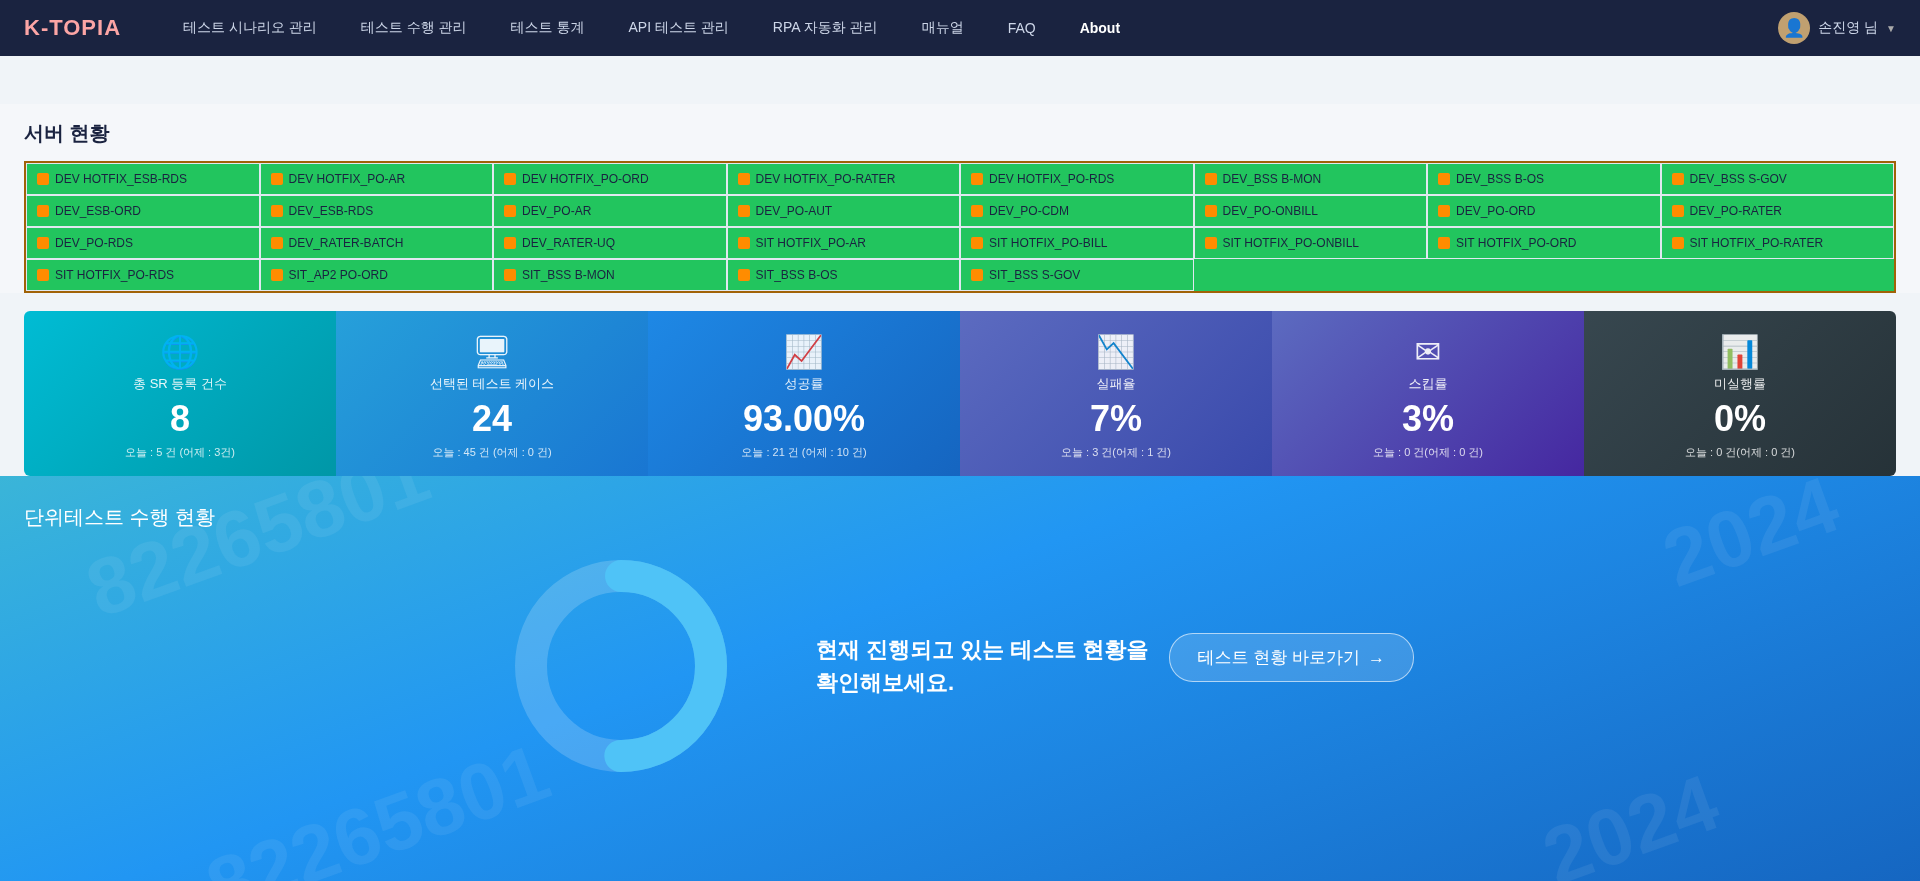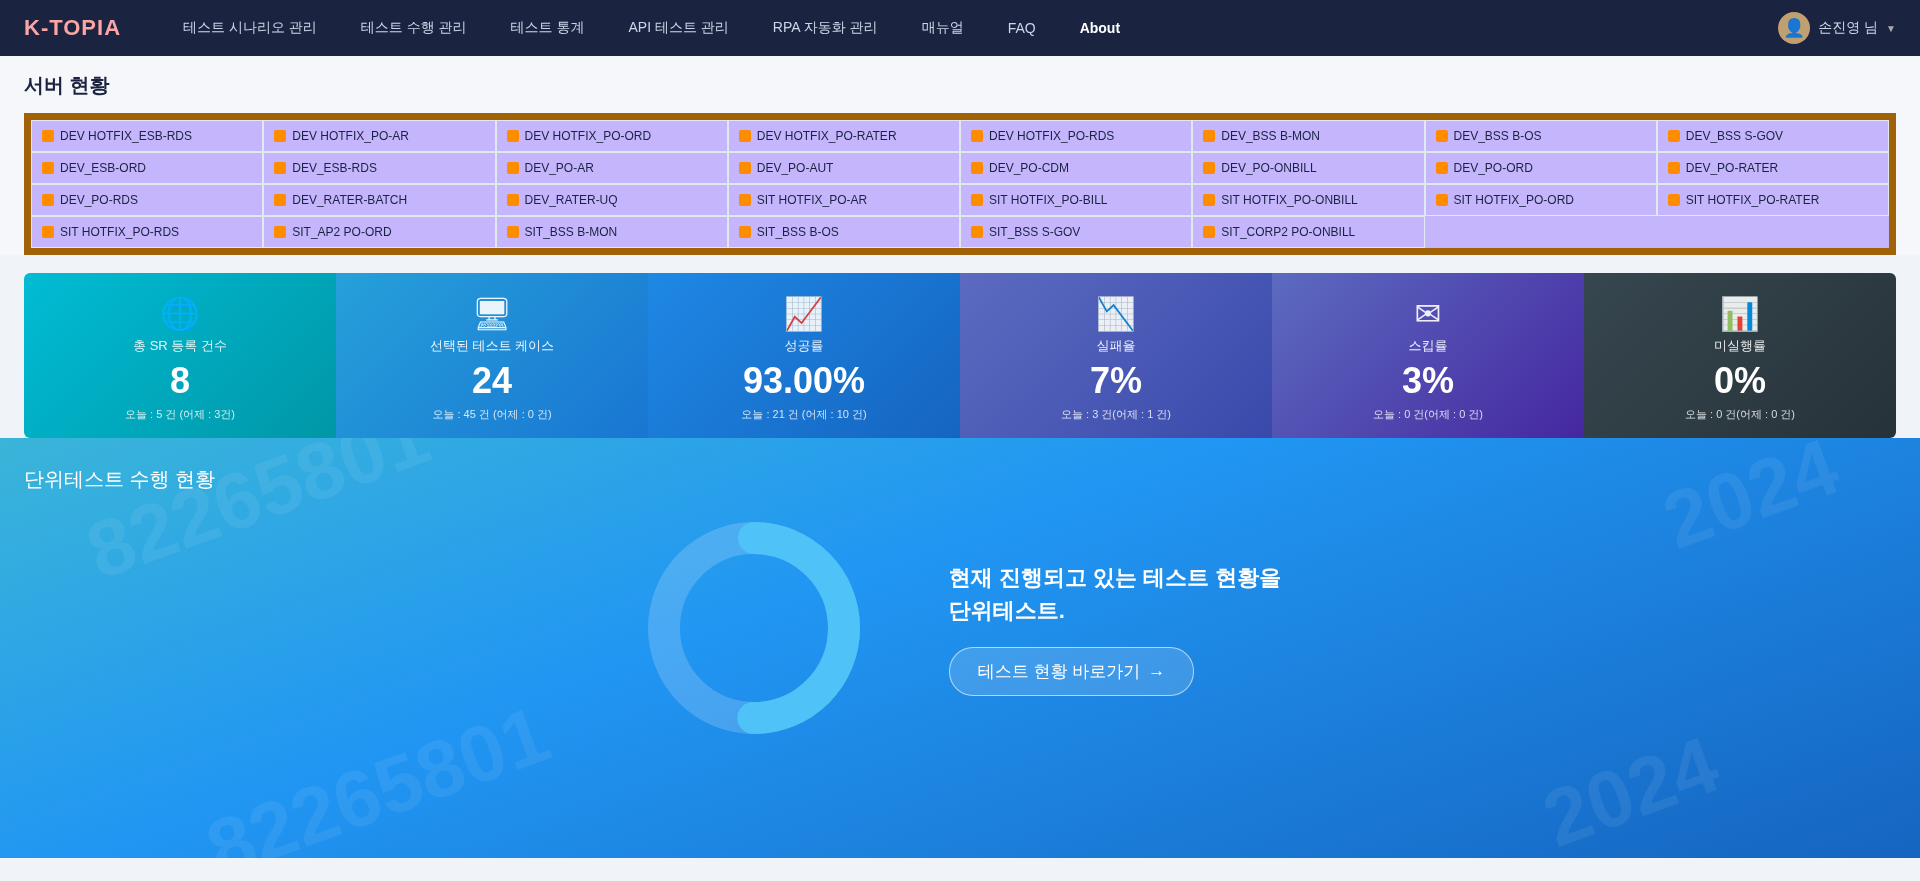--- a/index.html
+++ b/index.html
@@ -61,22 +61,22 @@
 
     
     .section-title {
       font-size: 20px;
       font-weight: bold;
       color: #1a2340;
       margin-bottom: 14px;
     }
 
     .server-grid {
-      border: 7px solid #a16207;
-      background: #c4b5fd;
+      border: 2px solid #a16207;
+      background: #22c55e;
       display: grid;
       grid-template-columns: repeat(8, 1fr);
       gap: 0;
     }
     .server-cell {
       border: 1px solid #e0e8f0;
       padding: 6px 10px;
       font-size: 12px;
       color: #1a2340;
       display: flex;
@@ -176,21 +176,21 @@
       height: 230px;
     }
     .donut-svg {
       width: 230px;
       height: 230px;
     }
 
     
     .lower-right {
       display: flex;
-      flex-direction: column;
+      flex-direction: row;
       align-items: flex-start;
       gap: 20px;
     }
     .lower-right-text {
       font-size: 22px;
       font-weight: bold;
       color: #fff;
       line-height: 1.5;
     }
     .goto-btn {
@@ -216,20 +216,21 @@
       color: rgba(255,255,255,0.07);
       pointer-events: none;
       user-select: none;
       white-space: nowrap;
     }
 
     
     .server-section {
       background: #f5f7fa;
       padding: 16px 24px 0 24px;
+      margin-top: 48px;
     }
   </style>
 </head>
 <body>
 
 <nav class="navbar">
   <div class="navbar-logo">K-TOPIA</div>
   <div class="nav-items">
     <div class="nav-item">테스트 시나리오 관리</div>
     <div class="nav-item">테스트 수행 관리</div>
@@ -359,24 +360,20 @@
         <span>SIT_BSS B-MON</span>
       </div>
       <div class="server-cell">
         <span class="server-cell-icon orange"></span>
         <span>SIT_BSS B-OS</span>
       </div>
       <div class="server-cell">
         <span class="server-cell-icon orange"></span>
         <span>SIT_BSS S-GOV</span>
       </div>
-      <div class="server-cell">
-        <span class="server-cell-icon orange"></span>
-        <span>SIT_CORP2 PO-ONBILL</span>
-      </div>
     </div>
 </div>
 
 <div style="padding: 0 24px;">
   <div class="stats-row" id="stats-row">
       <div class="stat-card stat-card-1">
     <div class="stat-icon">🌐</div>
     <div class="stat-label">총 SR 등록 건수</div>
     <div class="stat-value">8</div>
     <div class="stat-sub">오늘 : 5 건  (어제 : 3건)</div>
@@ -430,21 +427,21 @@
 
         <circle cx="115" cy="115" r="90" fill="none" stroke="rgba(255,255,255,0.18)" stroke-width="32"></circle>
 
         <circle cx="115" cy="115" r="90" fill="none" stroke="#4fc3f7" stroke-width="32" stroke-dasharray="424 565" stroke-dashoffset="141" stroke-linecap="round" transform="rotate(-90 115 115)"></circle>
       </svg>
     </div>
 
     <div class="lower-right">
       <div class="lower-right-text">
         <div>현재 진행되고 있는 테스트 현황을</div>
-        <div>단위테스트.</div>
+        <div>확인해보세요.</div>
       </div>
       <button class="goto-btn">
         <span>테스트 현황 바로가기</span>
         <span>→</span>
       </button>
     </div>
   </div>
 </div>
 
 </body></html>

